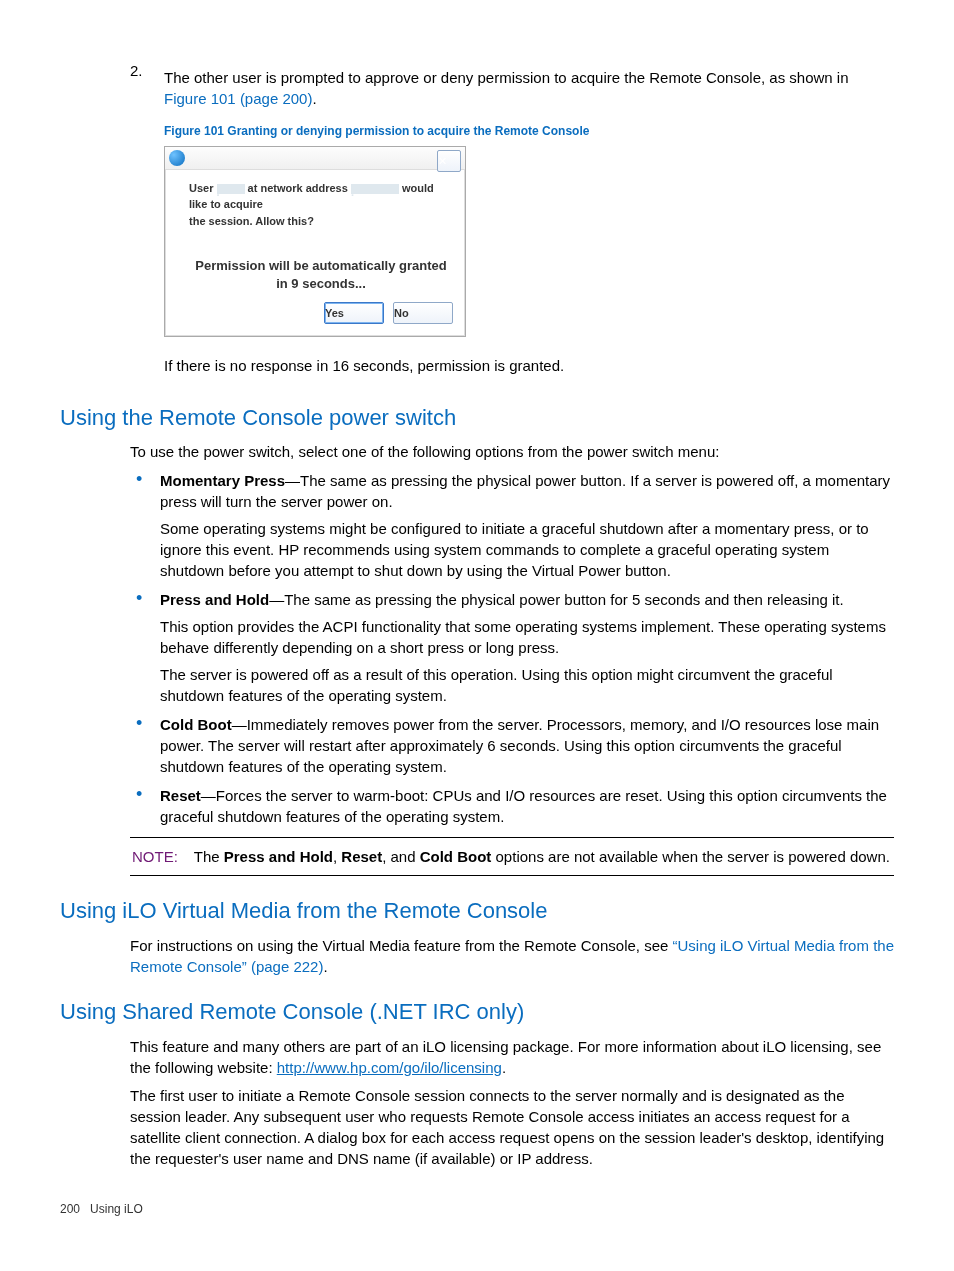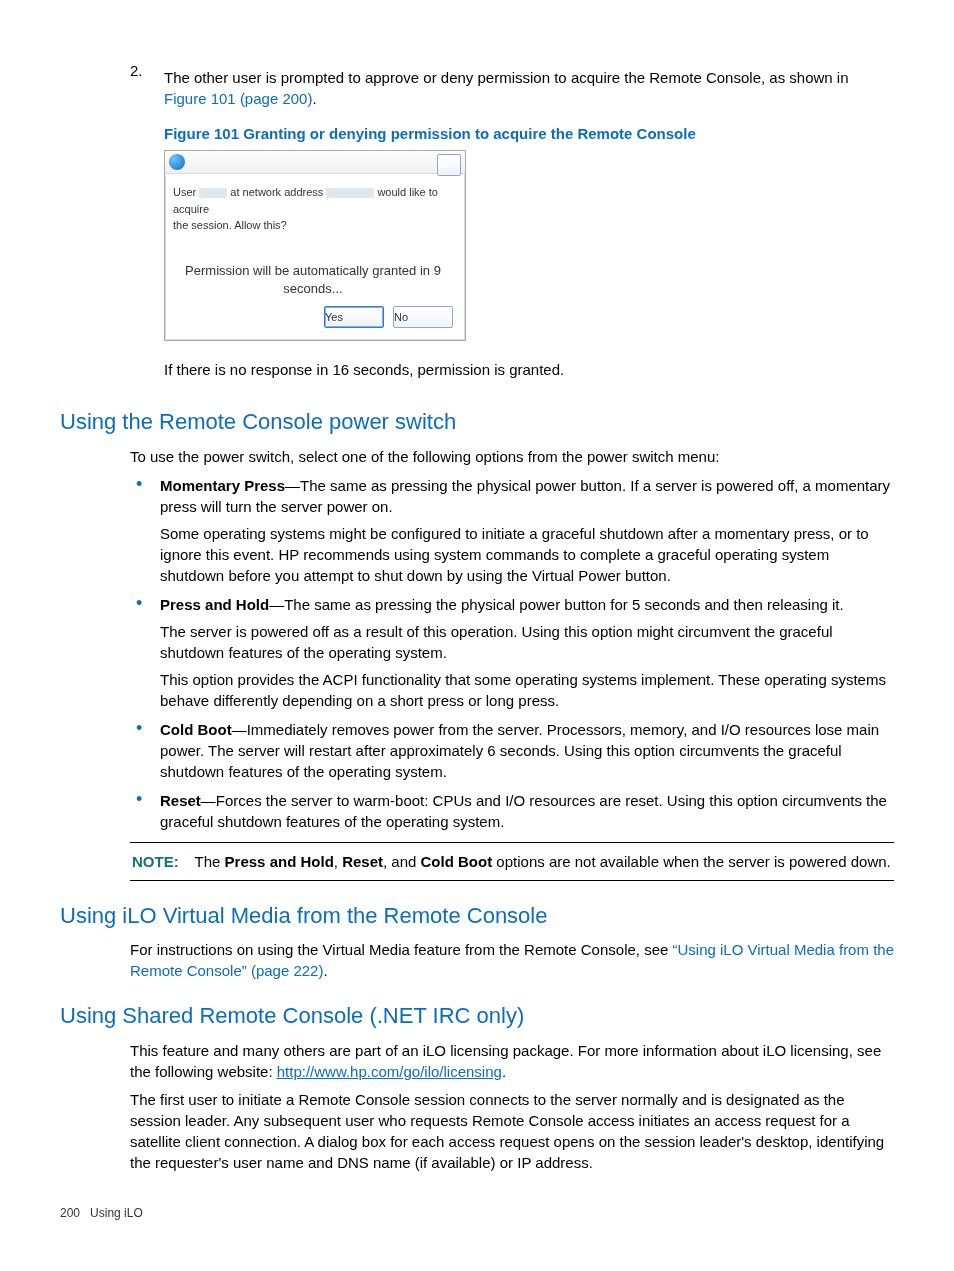--- a/index.html
+++ b/index.html
@@ -9,21 +9,21 @@
     margin: 0;
     padding: 60px 60px 40px 60px;
     width: 954px;
     box-sizing: border-box;
     line-height: 1.4;
   }
   .step { display: flex; }
   .step-num-col { width: 34px; flex: 0 0 34px; text-align: left; padding-left: 0; }
   .step-content { flex: 1 1 auto; }
   .para { margin: 7px 0; }
-  .figure-caption { color: #0a6dbf; font-weight: bold; font-size: 15px; margin: 14px 0 6px 36px; }
+  .figure-caption { color: #0a6dbf; font-weight: bold; font-size: 12px; margin: 14px 0 6px 36px; }
   .dialog {
     border: 1px solid #aaa;
     width: 300px;
     margin-left: 36px;
     font-family: "Segoe UI", Arial, sans-serif;
     font-size: 11px;
     color: #333;
     background: #fff;
     box-shadow: 0 0 0 1px #ddd inset;
   }
@@ -38,21 +38,21 @@
     border-radius: 50%;
     background: radial-gradient(circle at 30% 30%, #6fc2ff, #0a6dbf);
   }
   .dialog-close {
     position: absolute; right: 4px; top: 3px; width: 22px; height: 16px;
     background: linear-gradient(#e77,#c33);
     border: 1px solid #a22;
     border-radius: 2px;
     color: #fff; font-size: 10px; line-height: 14px; text-align: center;
   }
-  .dialog-body { padding: 10px 12px 12px 8px; }
+  .dialog-body { padding: 10px 12px 12px 24px; font-weight: bold; }
   .redact { background: #dfe8ee; color: #dfe8ee; display: inline-block; height: 10px; vertical-align: middle; }
   .dialog-msg { line-height: 1.5; }
   .dialog-auto { text-align: center; margin-top: 28px; font-size: 13px; }
   .dialog-buttons { text-align: right; margin-top: 8px; }
   .dlg-btn {
     display: inline-block;
     width: 58px; height: 20px; line-height: 20px;
     text-align: left;
     font-size: 11px;
     border: 1px solid #8fa8c8;
@@ -78,21 +78,21 @@
     font-size: 18px;
     line-height: 18px;
   }
   .li-para { margin: 6px 0; }
   .note-block {
     border-top: 1px solid #000;
     border-bottom: 1px solid #000;
     margin: 10px 0 10px 0;
     padding: 8px 2px;
   }
-  .note-label { color: #0f766e; font-weight: bold; margin-right: 12px; }
+  .note-label { color: #701a75; font-weight: normal; margin-right: 12px; }
   a.link { color: #0a6dbf; text-decoration: none; }
   a.url { color: #0a6dbf; text-decoration: underline; }
   .footer { margin-top: 32px; font-size: 12px; color: #333; }
   strong { font-weight: bold; }
 </style>
 </head>
 <body>
 
 <div class="body-indent">
   <div class="step">
@@ -133,22 +133,22 @@
 <h2 class="blue">Using the Remote Console power switch</h2>
 <div class="body-indent">
   <div class="para">To use the power switch, select one of the following options from the power switch menu:</div>
   <ul class="bullets">
     <li>
       <strong>Momentary Press</strong><span>—The same as pressing the physical power button. If a server is powered off, a momentary press will turn the server power on.</span>
       <div class="li-para">Some operating systems might be configured to initiate a graceful shutdown after a momentary press, or to ignore this event. HP recommends using system commands to complete a graceful operating system shutdown before you attempt to shut down by using the Virtual Power button.</div>
     </li>
     <li>
       <strong>Press and Hold</strong><span>—The same as pressing the physical power button for 5 seconds and then releasing it.</span>
+      <div class="li-para">This option provides the ACPI functionality that some operating systems implement. These operating systems behave differently depending on a short press or long press.</div>
       <div class="li-para">The server is powered off as a result of this operation. Using this option might circumvent the graceful shutdown features of the operating system.</div>
-      <div class="li-para">This option provides the ACPI functionality that some operating systems implement. These operating systems behave differently depending on a short press or long press.</div>
     </li>
     <li>
       <strong>Cold Boot</strong><span>—Immediately removes power from the server. Processors, memory, and I/O resources lose main power. The server will restart after approximately 6 seconds. Using this option circumvents the graceful shutdown features of the operating system.</span>
     </li>
     <li>
       <strong>Reset</strong><span>—Forces the server to warm-boot: CPUs and I/O resources are reset. Using this option circumvents the graceful shutdown features of the operating system.</span>
     </li>
   </ul>
   <div class="note-block">
     <span class="note-label">NOTE:</span>

